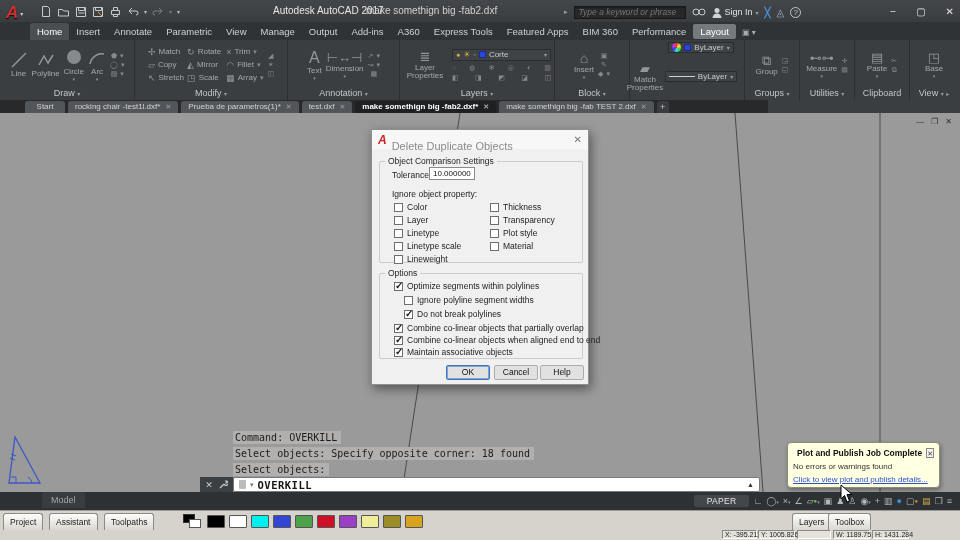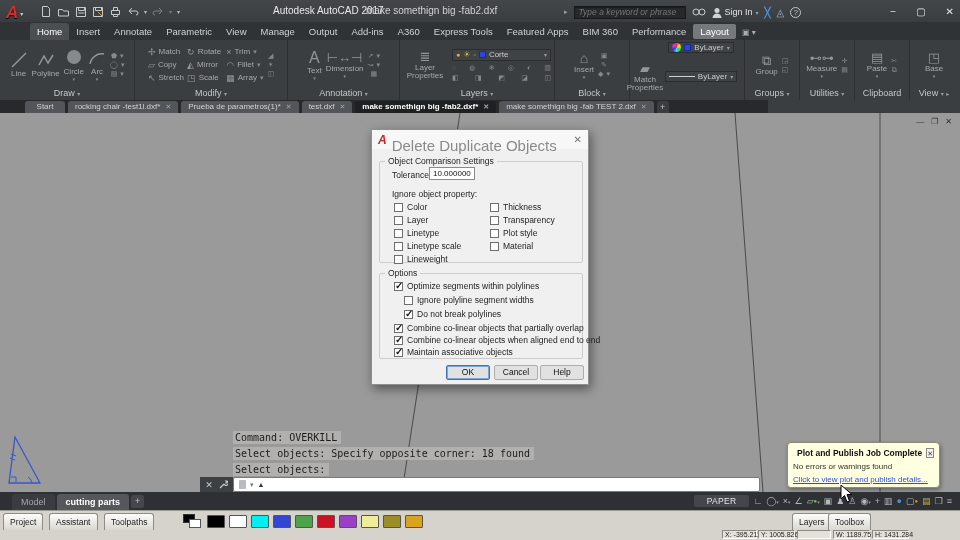--- a/index.html
+++ b/index.html
@@ -81,34 +81,34 @@
   .notif-row1 { display:flex; align-items:center; gap:4px; }
   .notif-title { font-size:8.5px; font-weight:bold; color:#111; flex:1; white-space:nowrap; }
   .notif-close { width:10px; height:10px; border:1px solid #888; background:#f4f4ec; color:#444; font-size:7px; line-height:9px; text-align:center; }
   .notif-msg { font-size:8px; color:#333; margin-top:4px; }
   .notif-link { font-size:8px; color:#2a4fd0; text-decoration:underline; margin-top:4px; white-space:nowrap; }
 
   
   .dialog { left:371px; top:129px; width:218px; height:256px; background:#f0f0f0; border:1px solid #8f8f8f; box-shadow:2px 4px 10px rgba(0,0,0,.45); z-index:30; font-size:9px; color:#1d1d1d; }
   .dlg-title { height:19px; display:flex; align-items:center; padding:0 6px; gap:5px; background:#f7f7f7; }
   .dlg-logo { color:#cc2222; font-weight:bold; font-size:12px; font-style:italic; }
-  .dlg-title-text { flex:1; color:#8a8a8a; font-size:15px;margin-top:12px; }
+  .dlg-title-text { flex:1; color:#8a8a8a; font-size:11px;margin-top:12px; }
   .dlg-close { color:#777; font-size:10px; }
   .groupbox { position:absolute; border:1px solid #cccccc; border-radius:2px; }
   .groupbox .gb-label { position:absolute; top:-6px; left:5px; background:#f0f0f0; padding:0 3px; font-size:8.5px; color:#1d1d1d; white-space:nowrap; }
   .cb { width:9px; height:9px; border:1px solid #6e6e6e; background:#fff; display:inline-block; position:relative; flex:none; }
   .cb.checked::after { content:"✓"; position:absolute; left:0px; top:-3px; font-size:10px; font-weight:bold; color:#1a1a1a; }
   .cb-row { position:absolute; display:flex; align-items:center; gap:4px; font-size:8.5px; white-space:nowrap; }
   .tol-input { position:absolute; width:46px; height:13px; border:1px solid #8a8a8a; background:#fff; font-size:8px; padding:0 3px; font-family:"Liberation Sans",sans-serif; color:#111; }
   .dlg-btn { position:absolute; width:44px; height:15px; background:#e1e1e1; border:1px solid #adadad; font-size:8.5px; text-align:center; line-height:13px; color:#111; border-radius:2px; }
   .dlg-btn.default { border-color:#3f74bb; box-shadow:0 0 0 1px #7aa6d8 inset; }
 
   
   .statusbar { left:0; top:492px; width:960px; height:18px; background:#2e3133; display:flex; align-items:center; }
-  .layout-tabs { display:flex; align-items:flex-end; height:18px; padding-left:12px; gap:2px; }
+  .layout-tabs { display:flex; align-items:flex-end; height:18px; padding-left:12px; gap:2px;flex-direction:column; }
   .ltab { height:16px; padding:0 9px; font-size:9px; line-height:16px; color:#a4a7a9; background:#3a3d40; border-radius:3px 3px 0 0; white-space:nowrap; }
   .ltab.active { background:#54585b; color:#ffffff; font-weight:bold; }
   .ltab-add { width:13px; height:13px; margin-bottom:2px; background:#45484b; border-radius:2px; color:#c5c8ca; font-size:9px; line-height:13px; text-align:center; }
   .sb-right { margin-left:auto; display:flex; align-items:center; gap:4px; padding-right:8px; height:18px; }
   .paper-btn { font-size:8.5px; color:#e2e4e5; background:#44474a; padding:1px 13px; border-radius:2px; letter-spacing:.3px; }
   .sbi { font-size:9px; color:#b4b8ba; line-height:18px; white-space:nowrap; }
   .sbi .car { font-size:5px; color:#8e9193; }
   .sbi.blue { color:#3f8fd6; }
   .sbi.gold { color:#c9ab4a; }
   .sbi .odot { color:#d88a2a; font-size:6px; vertical-align:top; }
@@ -552,20 +552,21 @@
     <div class="cmd-bar abs">
       <span class="cmd-tools">
         <span class="x">✕</span>
         <svg width="10" height="10">
             <path d="M2 8l4-4M6 4a2.2 2.2 0 1 0 2-3l1 1-1.5 1.5" fill="none" stroke="#c6c9cb" stroke-width="1.2"></path>
           </svg>
       </span>
       <span class="cmd-input-wrap">
         <span class="cmd-icon"></span>
         <span style="font-size:7px;color:#777;">▾</span>
+        <input class="cmd-input" value="OVERKILL" style="">
         <span class="cmd-up">▲</span>
       </span>
     </div>
 
     <div class="notif abs">
       <div class="notif-row1">
         <svg width="11" height="11">
             <circle cx="5.5" cy="5.5" r="5" fill="#2a6fd4"></circle>
             <text x="5.5" y="8.5" font-size="8" font-family="Liberation Serif,serif" font-style="italic" fill="#fff" text-anchor="middle">i</text>
           </svg>

